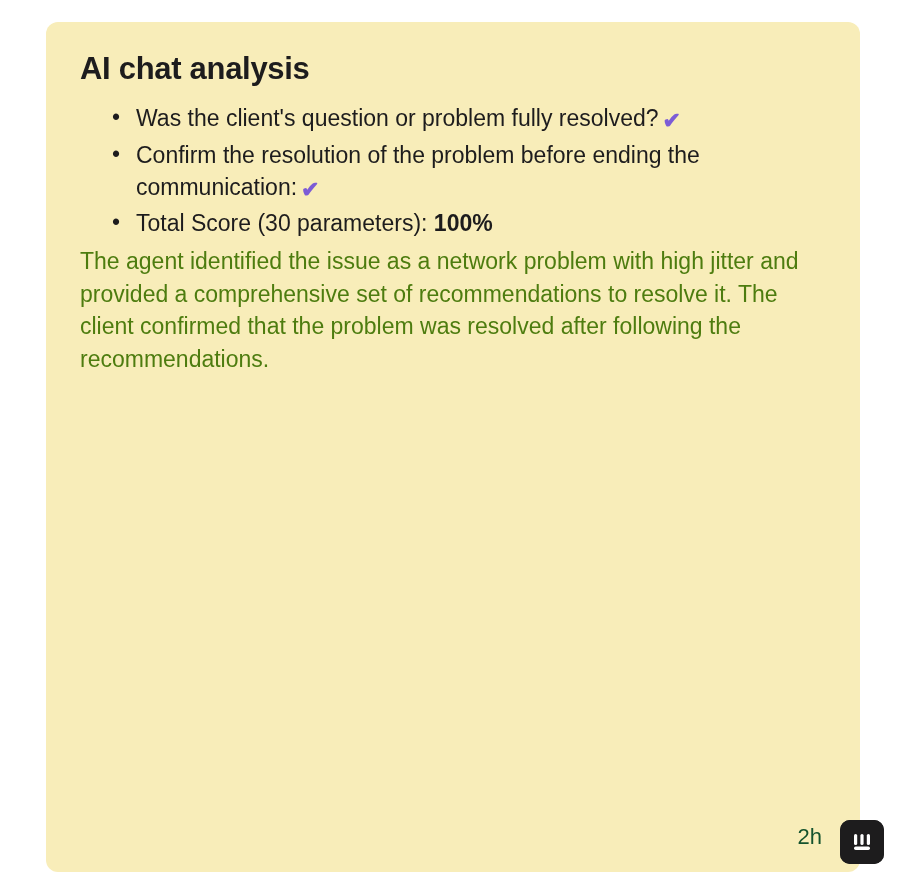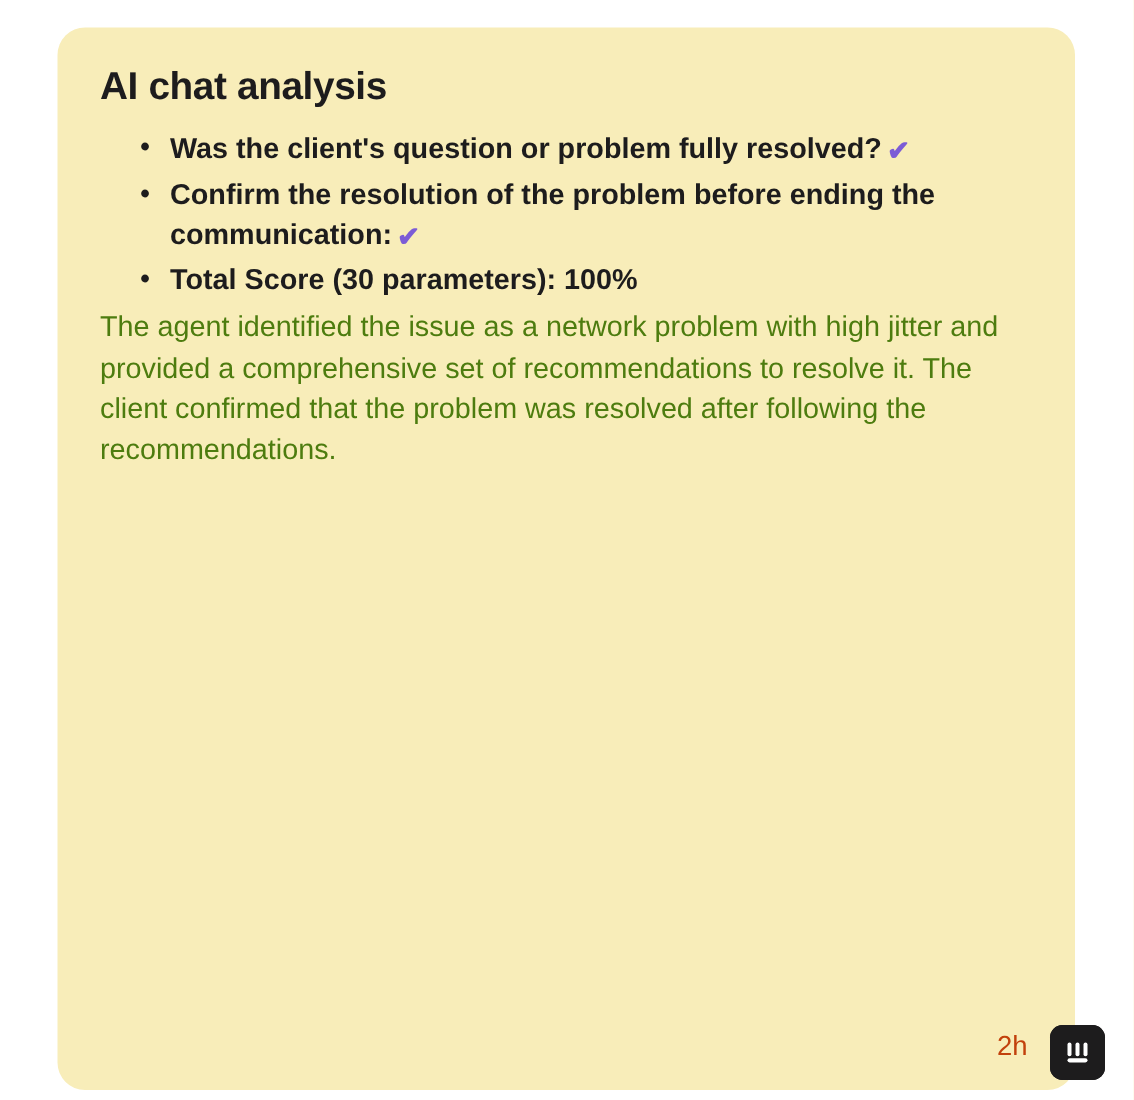--- a/index.html
+++ b/index.html
@@ -14,21 +14,21 @@
     overflow: hidden;
   }
 
   .message-card {
     position: absolute;
     left: 46px;
     top: 22px;
     width: 814px;
     height: 850px;
     background: #f8edb9;
-    border-radius: 22px;
+    border-radius: 12px;
     box-sizing: border-box;
     padding: 28px 34px 10px 34px;
   }
 
   .card-title {
     font-size: 31px;
     font-weight: bold;
     color: #1d1c1d;
     letter-spacing: -0.3px;
     margin: 0 0 16px 0;
@@ -50,21 +50,21 @@
   }
   .criteria-list li::before {
     content: "•";
     position: absolute;
     left: -24px;
     top: -1px;
     font-size: 23px;
     color: #1d1c1d;
   }
   .crit-label {
-    font-weight: bold;
+    font-weight: normal;
   }
   .crit-value {
     font-weight: bold;
   }
   .check {
     display: inline-block;
     color: #7c5cd6;
     font-size: 22px;
     line-height: 1;
     position: relative;
@@ -87,21 +87,21 @@
     color: #4d7c0f;
     margin: 0;
     max-width: 720px;
   }
 
   .timestamp {
     position: absolute;
     right: 38px;
     bottom: 22px;
     font-size: 22px;
-    color: #c2410c;
+    color: #14532d;
   }
 
   .app-badge {
     position: absolute;
     right: -24px;
     bottom: 8px;
     width: 44px;
     height: 44px;
     background: #1d1c1d;
     border-radius: 10px;

